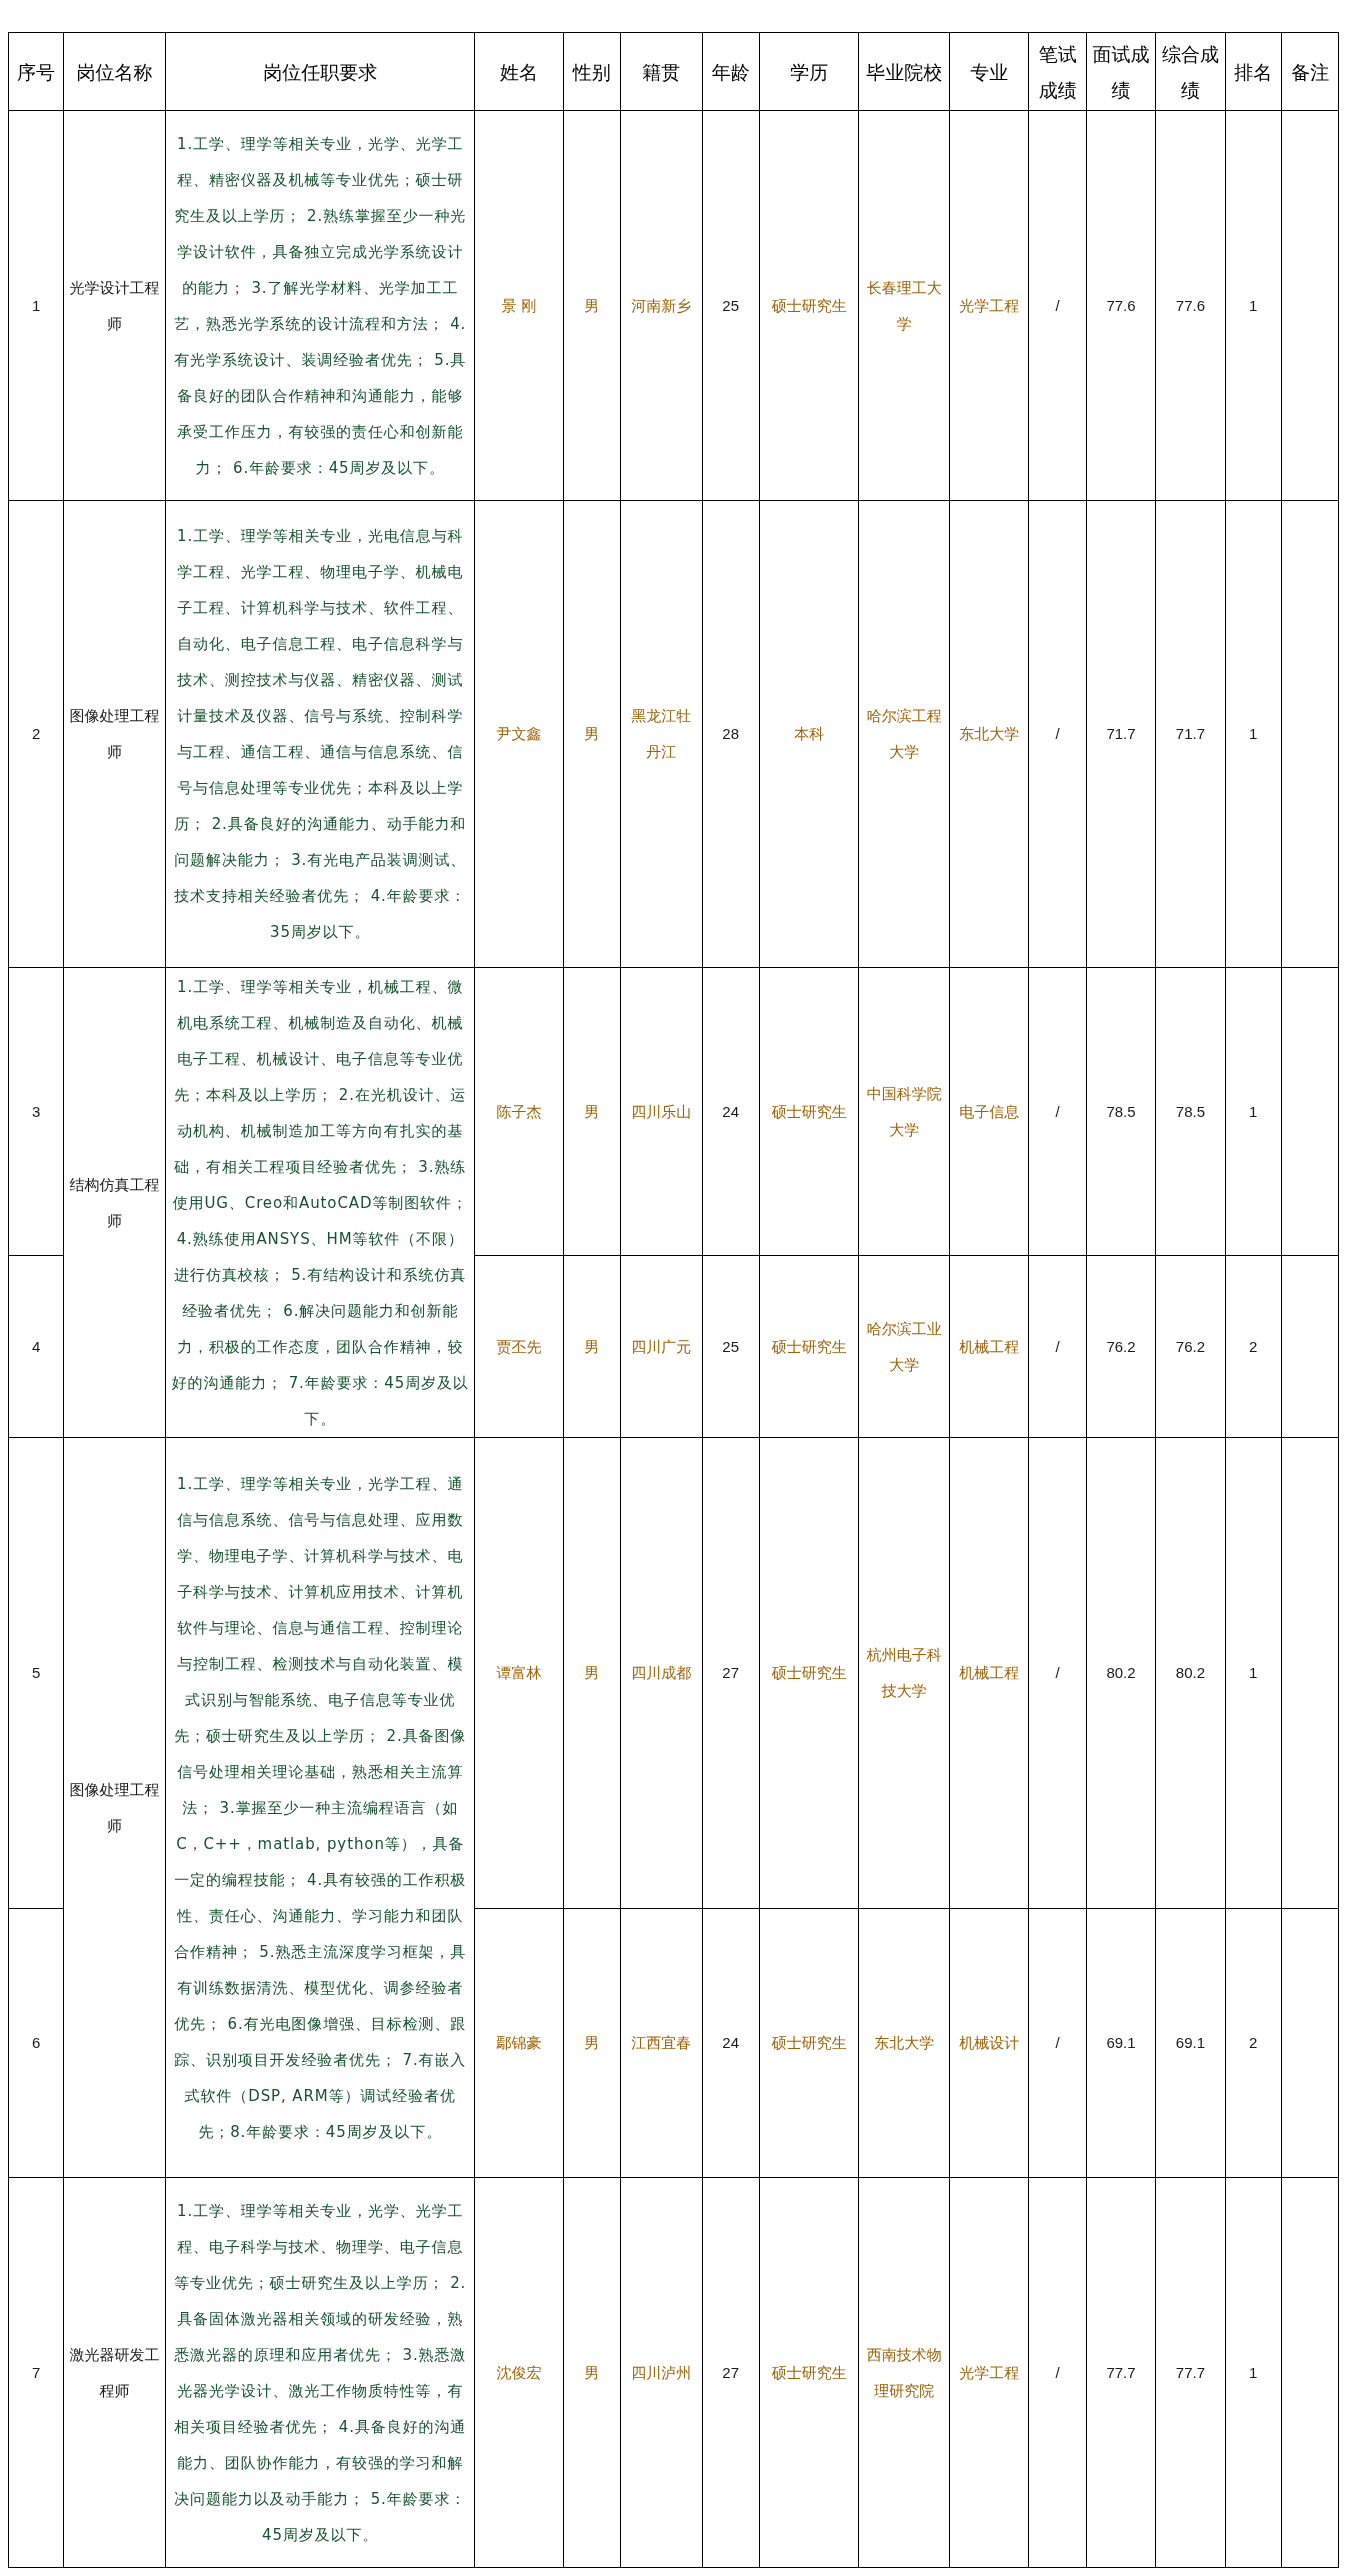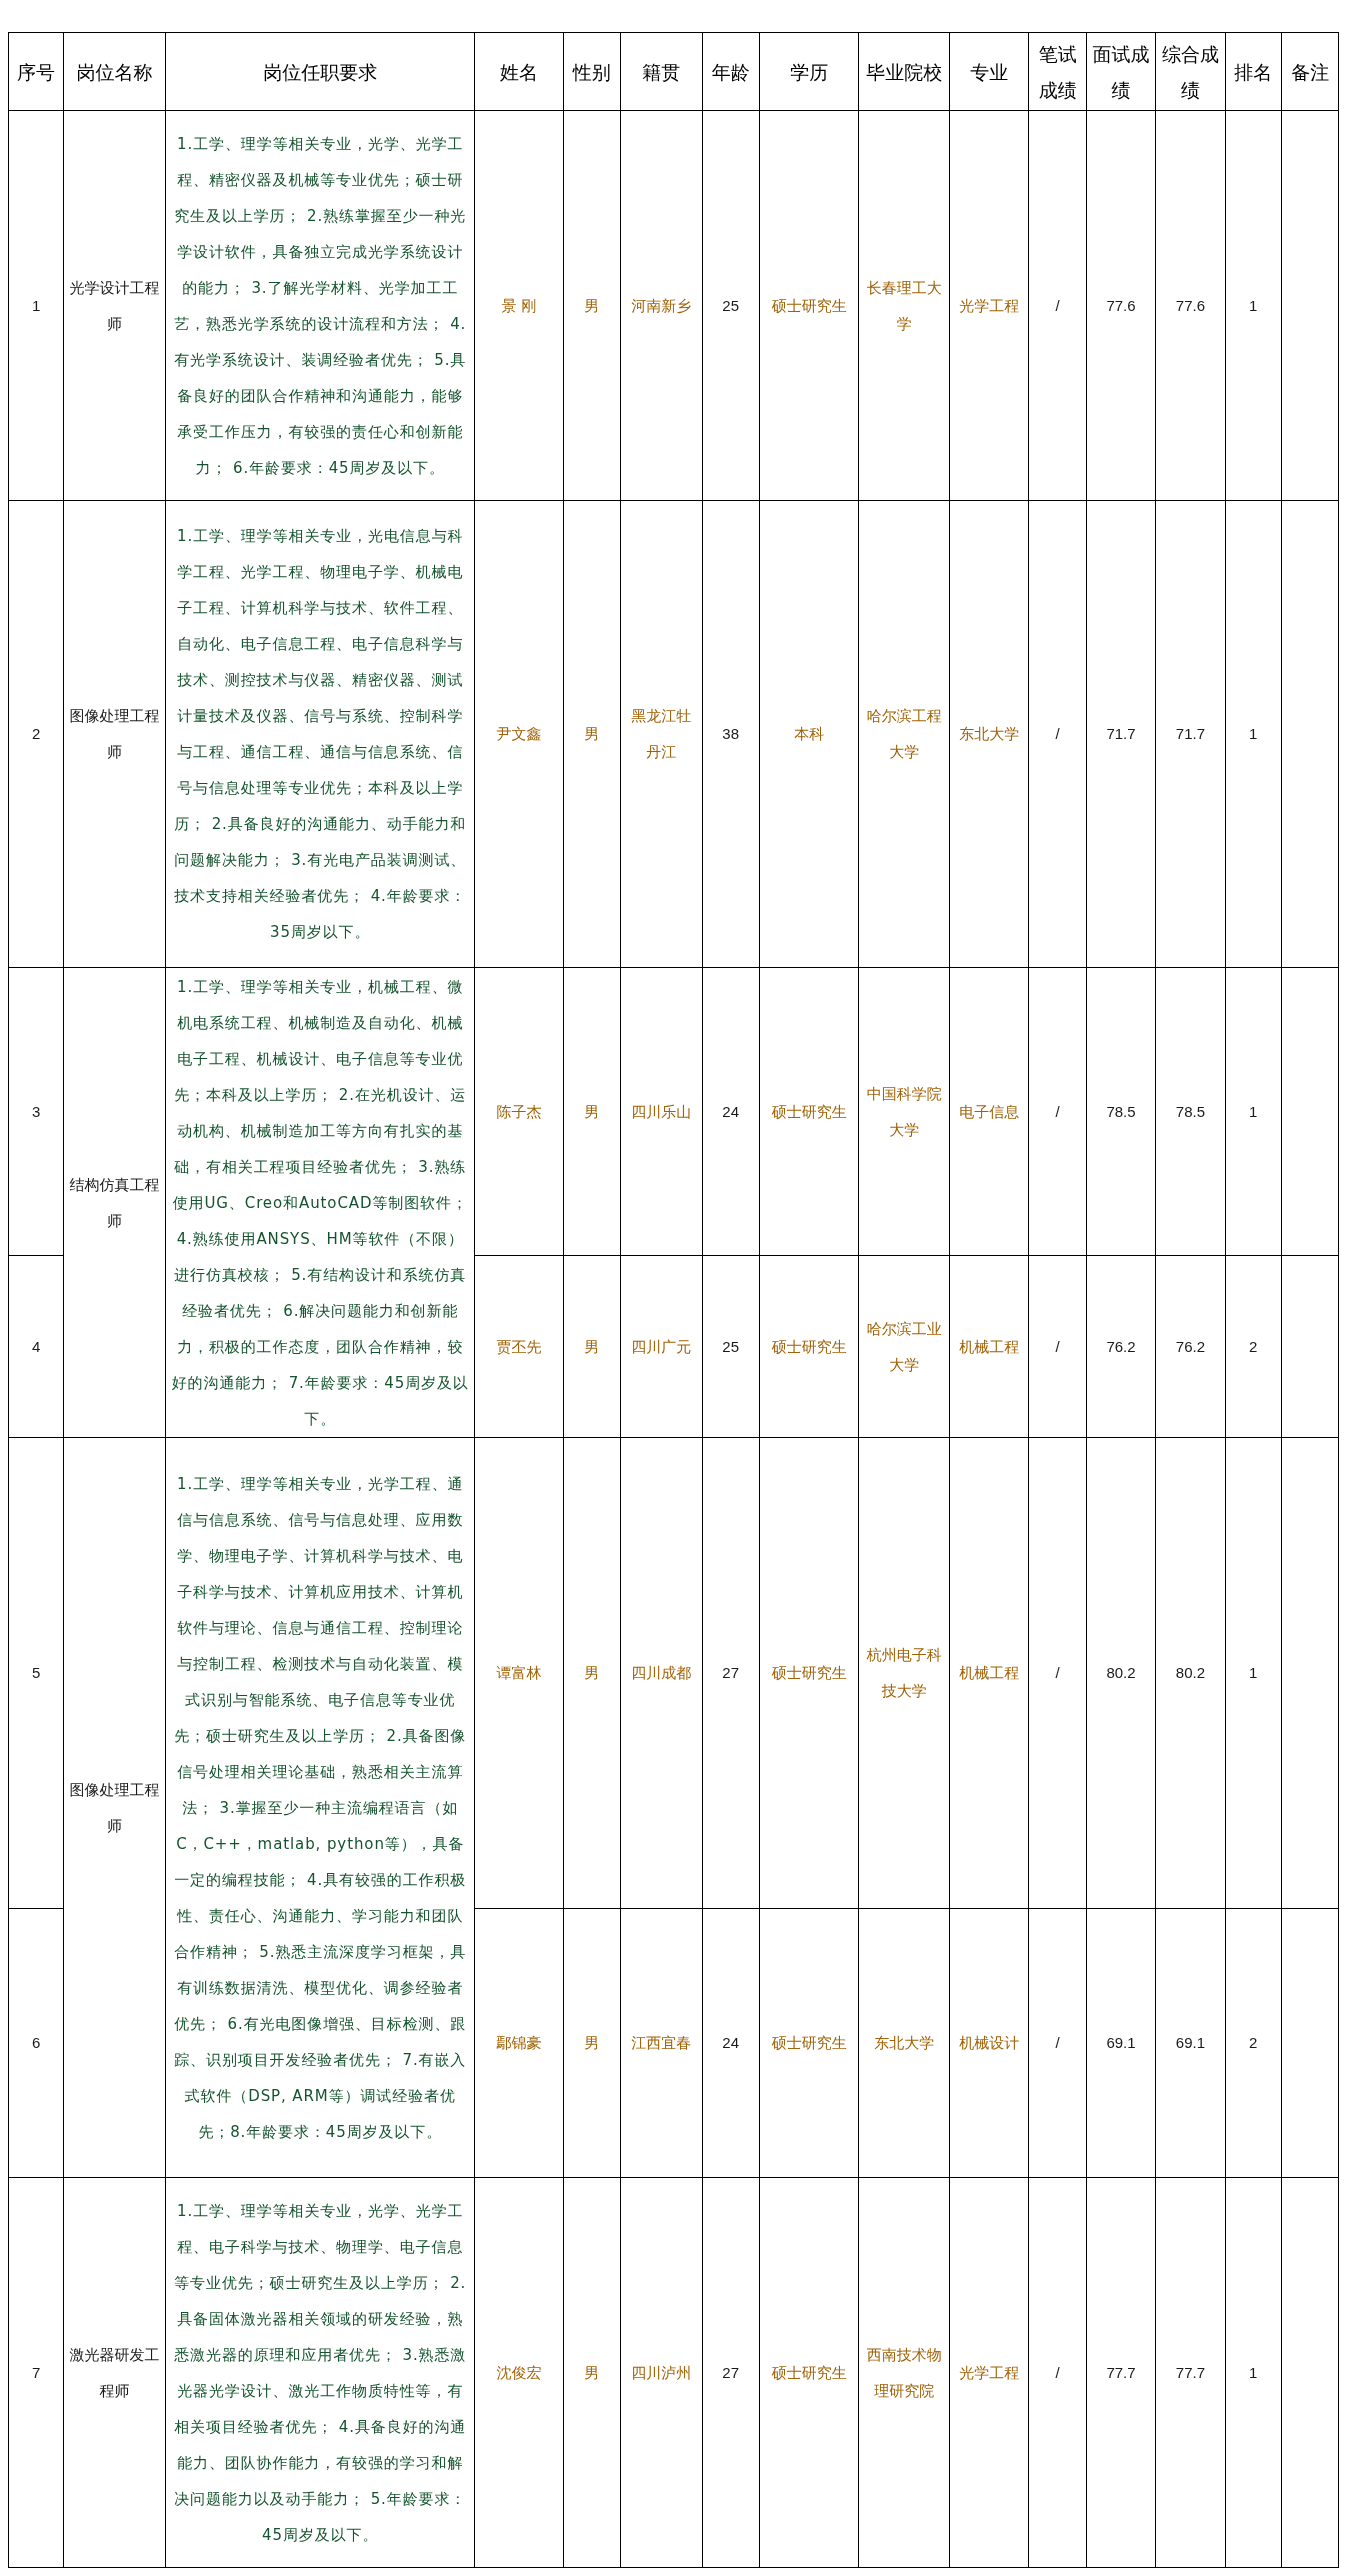--- a/index.html
+++ b/index.html
@@ -79,21 +79,21 @@
       <td></td>
     </tr>
 
     <tr style="height:467px">
       <td class="num">2</td>
       <td class="job">图像处理工程师</td>
       <td class="req">1.工学、理学等相关专业，光电信息与科学工程、光学工程、物理电子学、机械电子工程、计算机科学与技术、软件工程、自动化、电子信息工程、电子信息科学与技术、测控技术与仪器、精密仪器、测试计量技术及仪器、信号与系统、控制科学与工程、通信工程、通信与信息系统、信号与信息处理等专业优先；本科及以上学历； 2.具备良好的沟通能力、动手能力和问题解决能力； 3.有光电产品装调测试、技术支持相关经验者优先； 4.年龄要求：35周岁以下。</td>
       <td class="txt">尹文鑫</td>
       <td class="txt">男</td>
       <td class="txt">黑龙江牡丹江</td>
-      <td class="num">38</td>
+      <td class="num">28</td>
       <td class="txt">本科</td>
       <td class="txt">哈尔滨工程大学</td>
       <td class="txt">东北大学</td>
       <td class="num">/</td>
       <td class="num">71.7</td>
       <td class="num">71.7</td>
       <td class="num">1</td>
       <td></td>
     </tr>
 

